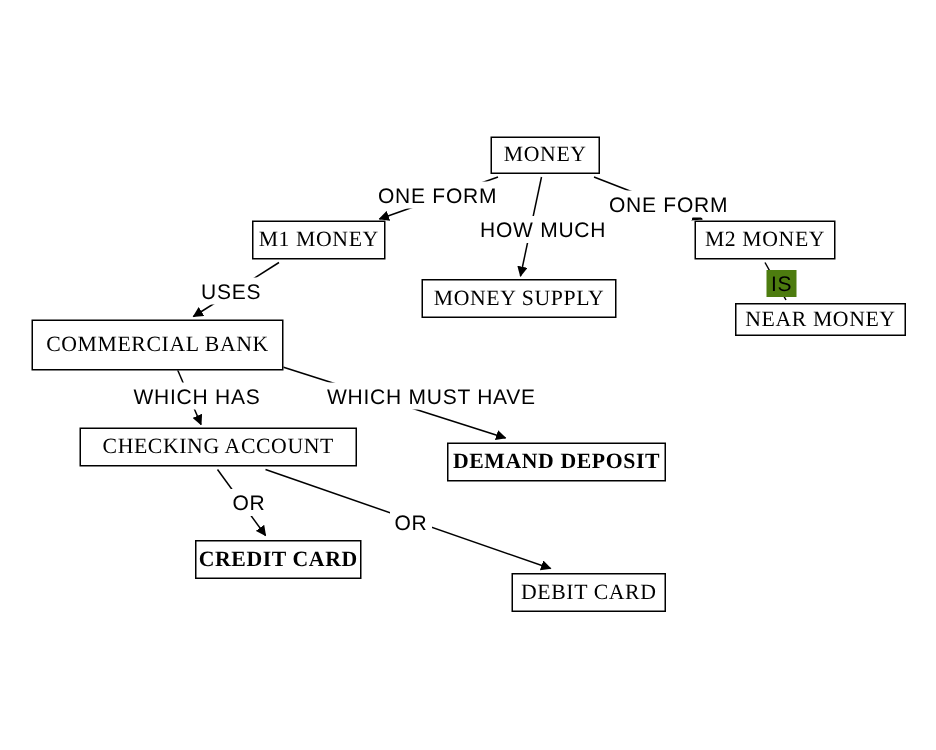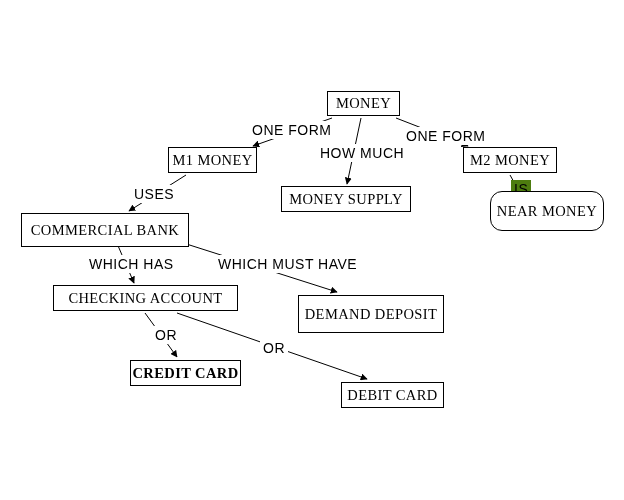--- a/index.html
+++ b/index.html
@@ -72,24 +72,24 @@
         <line x1="145" y1="313" x2="177" y2="357" stroke="#000000" stroke-width="1" marker-end="url(#arrowhead)"></line>
         <line x1="177" y1="313" x2="367" y2="379" stroke="#000000" stroke-width="1" marker-end="url(#arrowhead)"></line>
       </g>
   </svg>
 
   <div id="node-group">
       <div class="node" style="left: 327px; top: 91px; width: 73px; height: 25px;">MONEY</div>
       <div class="node" style="left: 168px; top: 147px; width: 89px; height: 26px;">M1 MONEY</div>
       <div class="node" style="left: 281px; top: 186px; width: 130px; height: 26px;">MONEY SUPPLY</div>
       <div class="node" style="left: 463px; top: 147px; width: 94px; height: 26px;">M2 MONEY</div>
-      <div class="node" style="left: 490px; top: 191px; width: 114px; height: 40px; border-radius: 12px;">NEAR MONEY</div>
+      <div class="node" style="left: 490px; top: 202px; width: 114px; height: 22px;">NEAR MONEY</div>
       <div class="node" style="left: 21px; top: 213px; width: 168px; height: 34px;">COMMERCIAL BANK</div>
       <div class="node" style="left: 53px; top: 285px; width: 185px; height: 26px;">CHECKING ACCOUNT</div>
-      <div class="node" style="left: 298px; top: 295px; width: 146px; height: 38px;">DEMAND DEPOSIT</div>
+      <div class="node" style="left: 298px; top: 295px; width: 146px; height: 26px; font-weight: bold;">DEMAND DEPOSIT</div>
       <div class="node" style="left: 130px; top: 360px; width: 111px; height: 26px; font-weight: bold;">CREDIT CARD</div>
       <div class="node" style="left: 341px; top: 382px; width: 103px; height: 26px;">DEBIT CARD</div>
     </div>
   <div id="label-group">
       <div class="edge-label" style="left: 252px; top: 122px; background: rgb(255, 255, 255); padding: 1px 3px; margin-left: -3px; margin-top: -1px;">ONE FORM</div>
       <div class="edge-label" style="left: 320px; top: 145px; background: rgb(255, 255, 255); padding: 1px 3px; margin-left: -3px; margin-top: -1px;">HOW MUCH</div>
       <div class="edge-label" style="left: 406px; top: 128px; background: rgb(255, 255, 255); padding: 1px 3px; margin-left: -3px; margin-top: -1px;">ONE FORM</div>
       <div class="edge-label" style="left: 514px; top: 181px; background: #4d7c0f; padding: 1px 3px; margin-left: -3px; margin-top: -1px;">IS</div>
       <div class="edge-label" style="left: 134px; top: 186px; background: rgb(255, 255, 255); padding: 1px 3px; margin-left: -3px; margin-top: -1px;">USES</div>
       <div class="edge-label" style="left: 89px; top: 256px; background: rgb(255, 255, 255); padding: 1px 3px; margin-left: -3px; margin-top: -1px;">WHICH HAS</div>

